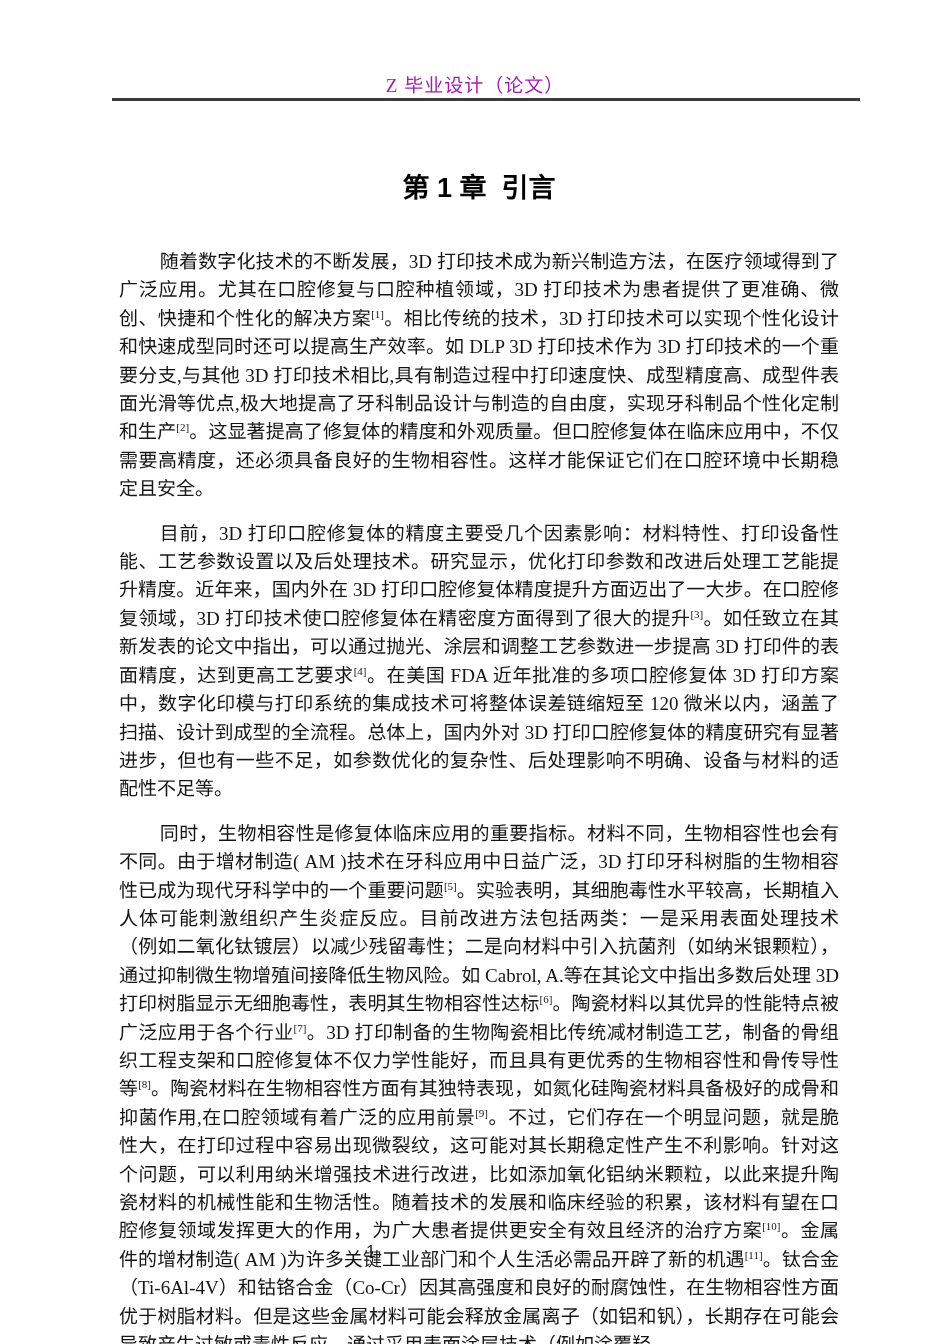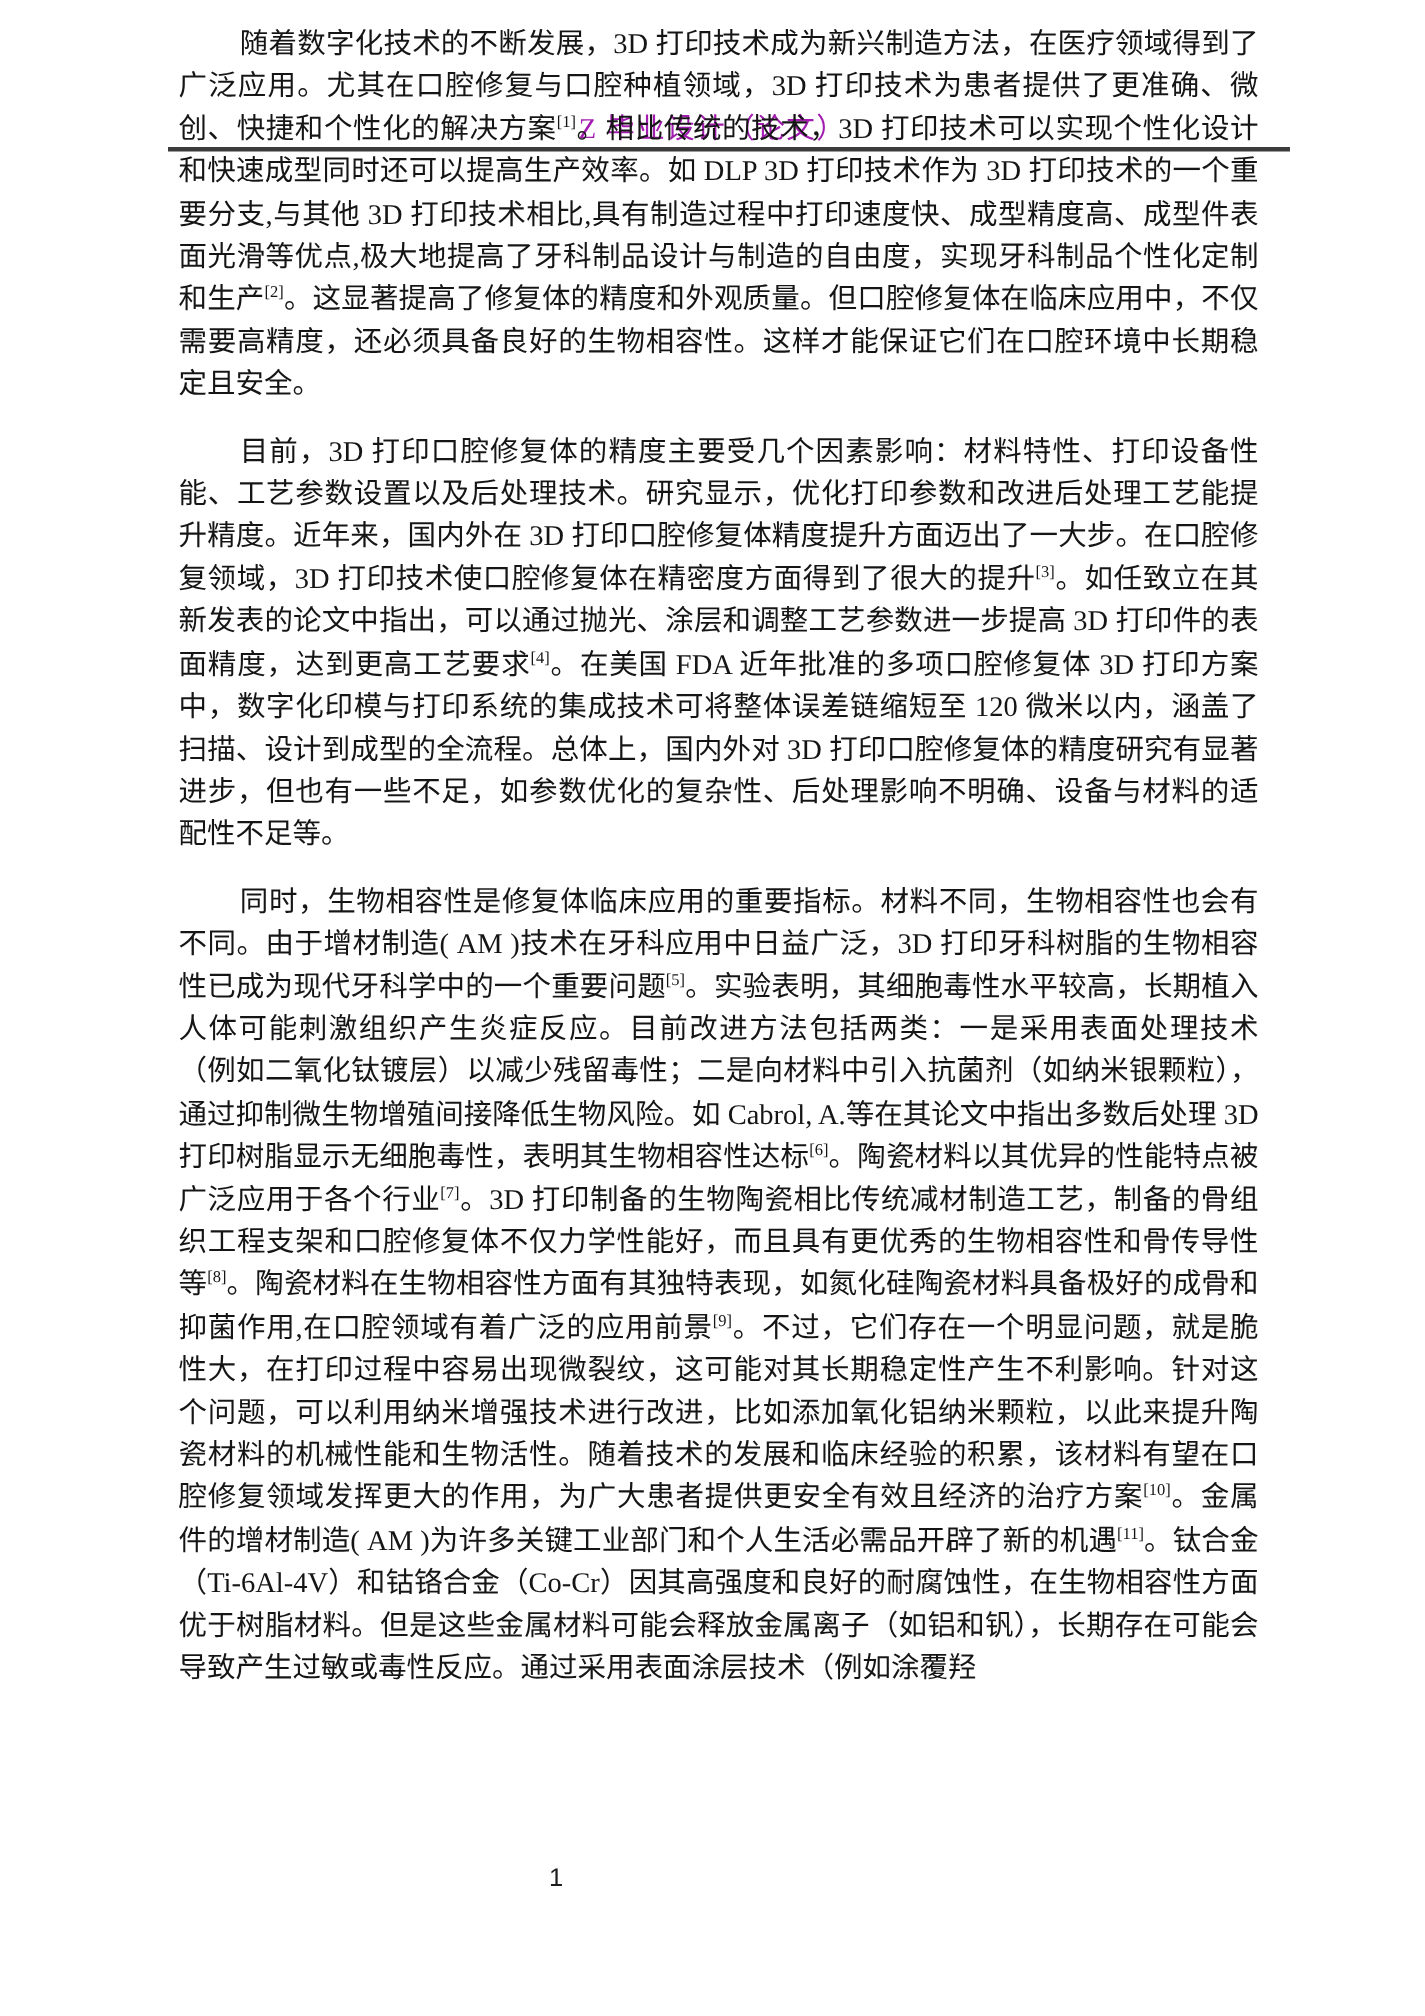--- a/index.html
+++ b/index.html
@@ -93,20 +93,21 @@
 <body>
 
 <div class="page">
 
   <header class="page-header">
     <div class="header-text">Z 毕业设计（论文）</div>
     <div class="header-rule"></div>
   </header>
 
   <main class="doc-main">
+    <h1 class="chapter-title">第 1 章  引言</h1>
     <div id="paragraphs">
         <p class="body-paragraph"><span>随着数字化技术的不断发展，3D 打印技术成为新兴制造方法，在医疗领域得到了广泛应用。尤其在口腔修复与口腔种植领域，3D 打印技术为患者提供了更准确、微创、快捷和个性化的解决方案</span><sup class="cite">[1]</sup><span>。相比传统的技术，3D 打印技术可以实现个性化设计和快速成型同时还可以提高生产效率。如 DLP 3D 打印技术作为 3D 打印技术的一个重要分支,与其他 3D 打印技术相比,具有制造过程中打印速度快、成型精度高、成型件表面光滑等优点,极大地提高了牙科制品设计与制造的自由度，实现牙科制品个性化定制和生产</span><sup class="cite">[2]</sup><span>。这显著提高了修复体的精度和外观质量。但口腔修复体在临床应用中，不仅需要高精度，还必须具备良好的生物相容性。这样才能保证它们在口腔环境中长期稳定且安全。</span></p>
         <p class="body-paragraph"><span>目前，3D 打印口腔修复体的精度主要受几个因素影响：材料特性、打印设备性能、工艺参数设置以及后处理技术。研究显示，优化打印参数和改进后处理工艺能提升精度。近年来，国内外在 3D 打印口腔修复体精度提升方面迈出了一大步。在口腔修复领域，3D 打印技术使口腔修复体在精密度方面得到了很大的提升</span><sup class="cite">[3]</sup><span>。如任致立在其新发表的论文中指出，可以通过抛光、涂层和调整工艺参数进一步提高 3D 打印件的表面精度，达到更高工艺要求</span><sup class="cite">[4]</sup><span>。在美国 FDA 近年批准的多项口腔修复体 3D 打印方案中，数字化印模与打印系统的集成技术可将整体误差链缩短至 120 微米以内，涵盖了扫描、设计到成型的全流程。总体上，国内外对 3D 打印口腔修复体的精度研究有显著进步，但也有一些不足，如参数优化的复杂性、后处理影响不明确、设备与材料的适配性不足等。</span></p>
         <p class="body-paragraph"><span>同时，生物相容性是修复体临床应用的重要指标。材料不同，生物相容性也会有不同。由于增材制造( AM )技术在牙科应用中日益广泛，3D 打印牙科树脂的生物相容性已成为现代牙科学中的一个重要问题</span><sup class="cite">[5]</sup><span>。实验表明，其细胞毒性水平较高，长期植入人体可能刺激组织产生炎症反应。目前改进方法包括两类：一是采用表面处理技术（例如二氧化钛镀层）以减少残留毒性；二是向材料中引入抗菌剂（如纳米银颗粒），通过抑制微生物增殖间接降低生物风险。如 Cabrol, A.等在其论文中指出多数后处理 3D 打印树脂显示无细胞毒性，表明其生物相容性达标</span><sup class="cite">[6]</sup><span>。陶瓷材料以其优异的性能特点被广泛应用于各个行业</span><sup class="cite">[7]</sup><span>。3D 打印制备的生物陶瓷相比传统减材制造工艺，制备的骨组织工程支架和口腔修复体不仅力学性能好，而且具有更优秀的生物相容性和骨传导性等</span><sup class="cite">[8]</sup><span>。陶瓷材料在生物相容性方面有其独特表现，如氮化硅陶瓷材料具备极好的成骨和抑菌作用,在口腔领域有着广泛的应用前景</span><sup class="cite">[9]</sup><span>。不过，它们存在一个明显问题，就是脆性大，在打印过程中容易出现微裂纹，这可能对其长期稳定性产生不利影响。针对这个问题，可以利用纳米增强技术进行改进，比如添加氧化铝纳米颗粒，以此来提升陶瓷材料的机械性能和生物活性。随着技术的发展和临床经验的积累，该材料有望在口腔修复领域发挥更大的作用，为广大患者提供更安全有效且经济的治疗方案</span><sup class="cite">[10]</sup><span>。金属件的增材制造( AM )为许多关键工业部门和个人生活必需品开辟了新的机遇</span><sup class="cite">[11]</sup><span>。钛合金（Ti-6Al-4V）和钴铬合金（Co-Cr）因其高强度和良好的耐腐蚀性，在生物相容性方面优于树脂材料。但是这些金属材料可能会释放金属离子（如铝和钒），长期存在可能会导致产生过敏或毒性反应。通过采用表面涂层技术（例如涂覆羟</span></p>
       </div>
   </main>
 
   <footer class="page-footer">
     <span class="page-number">1</span>
   </footer>

